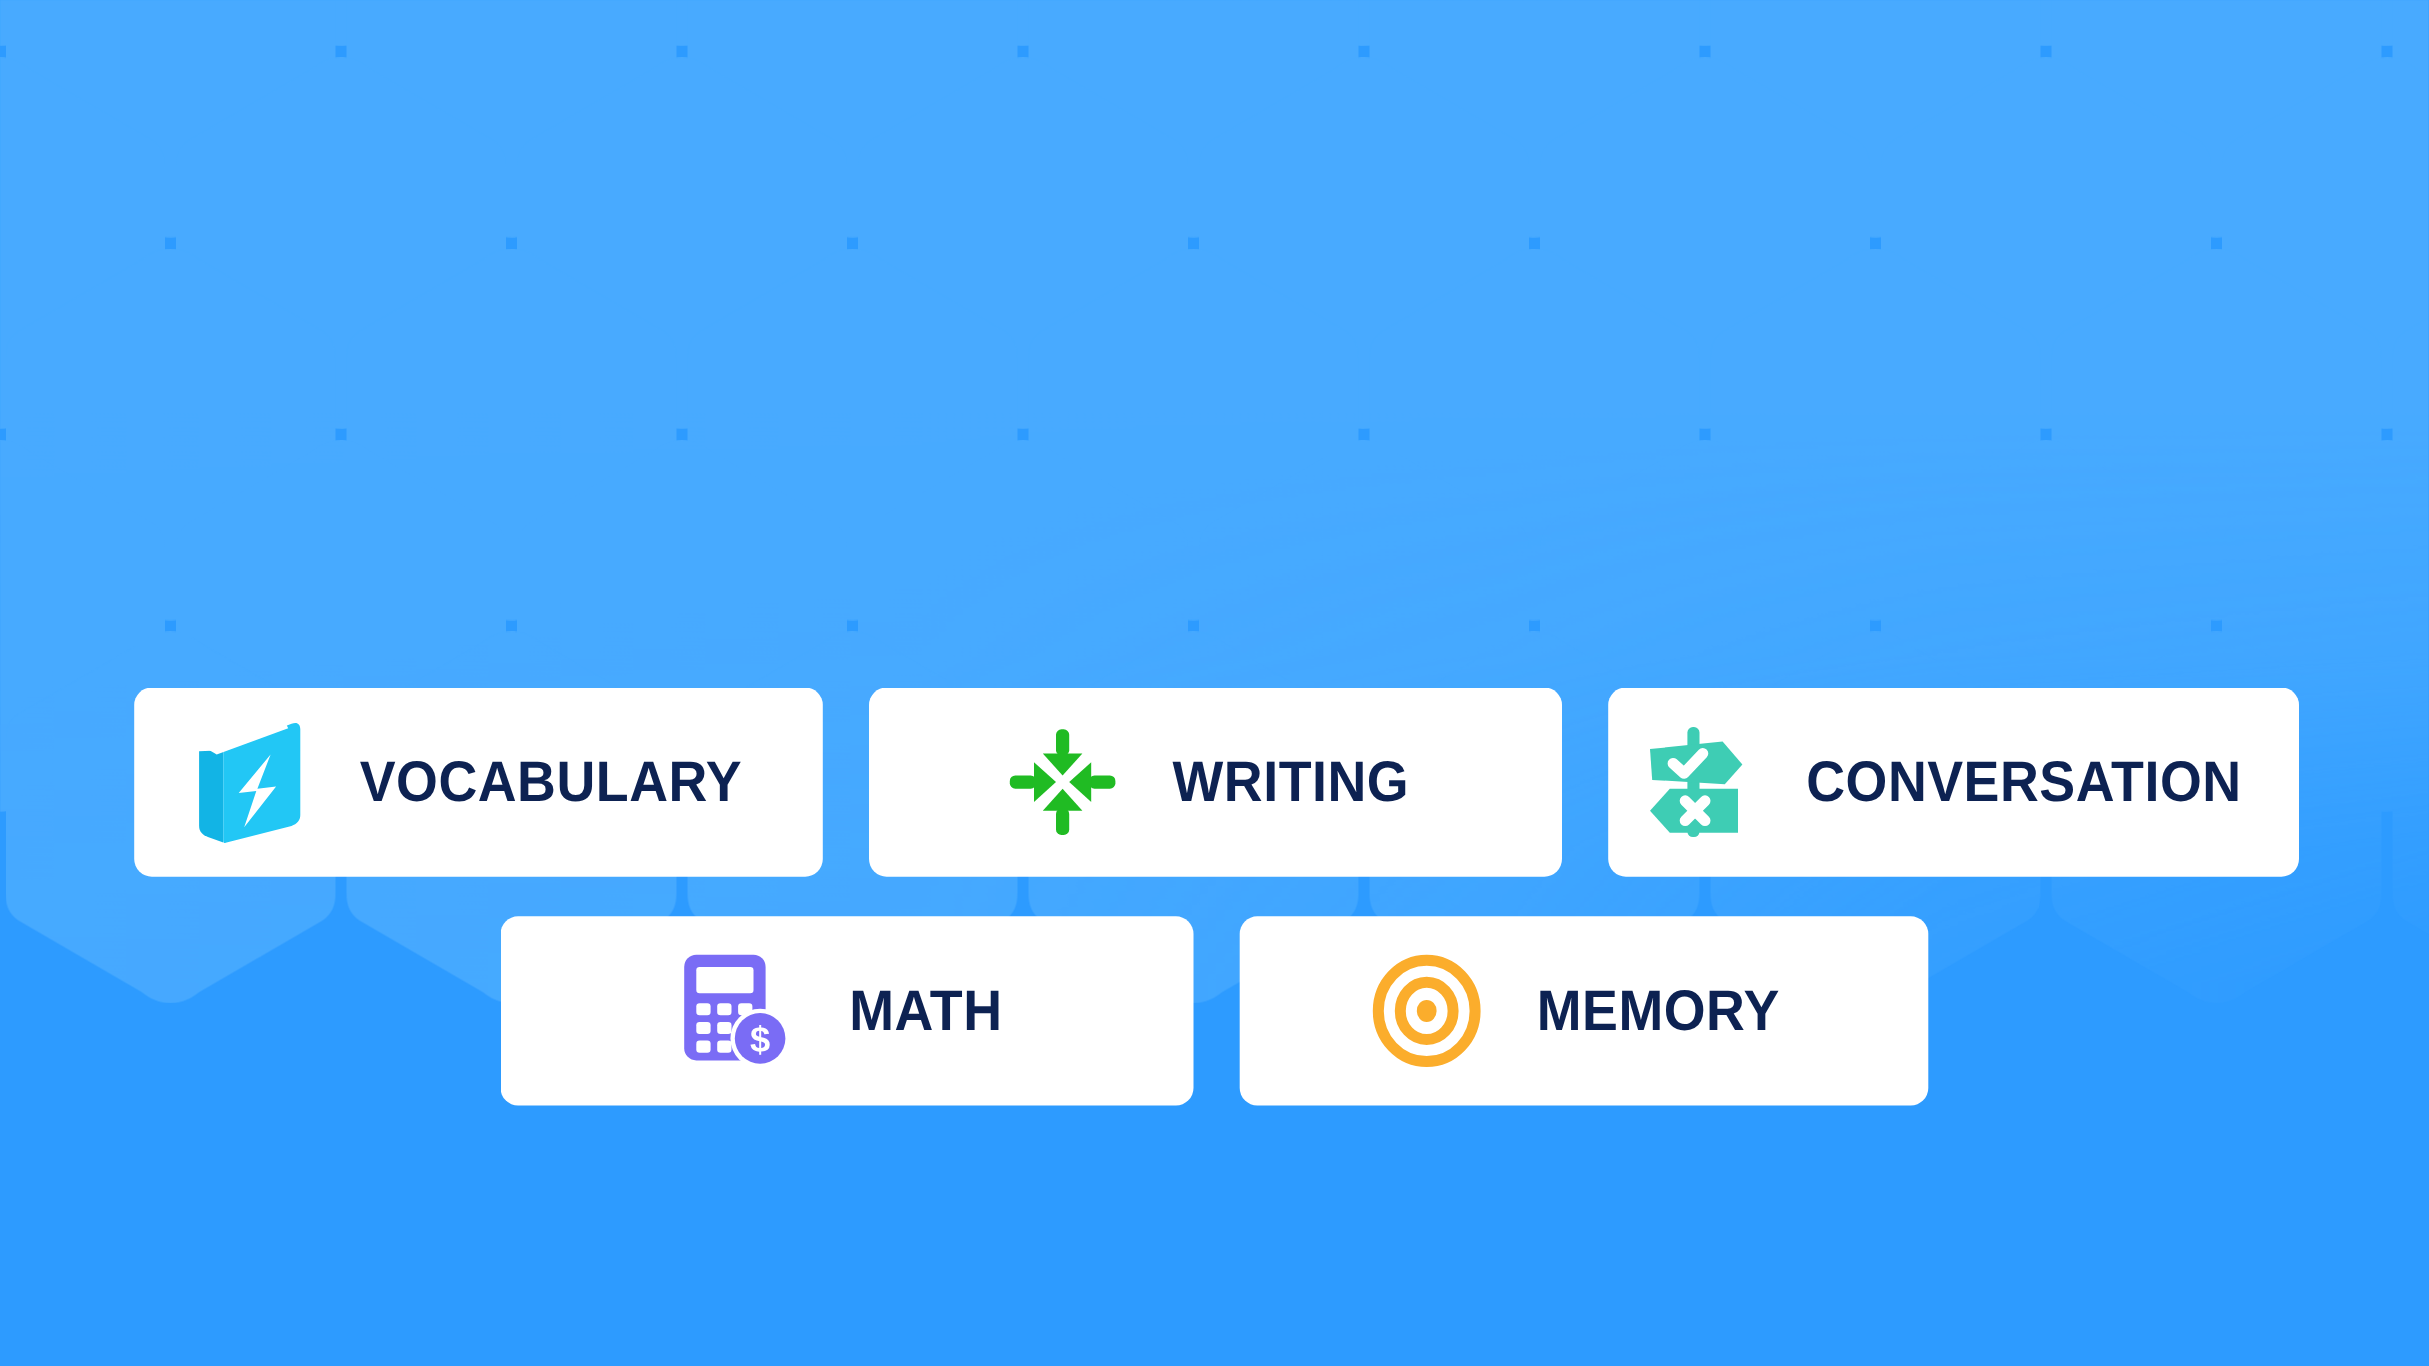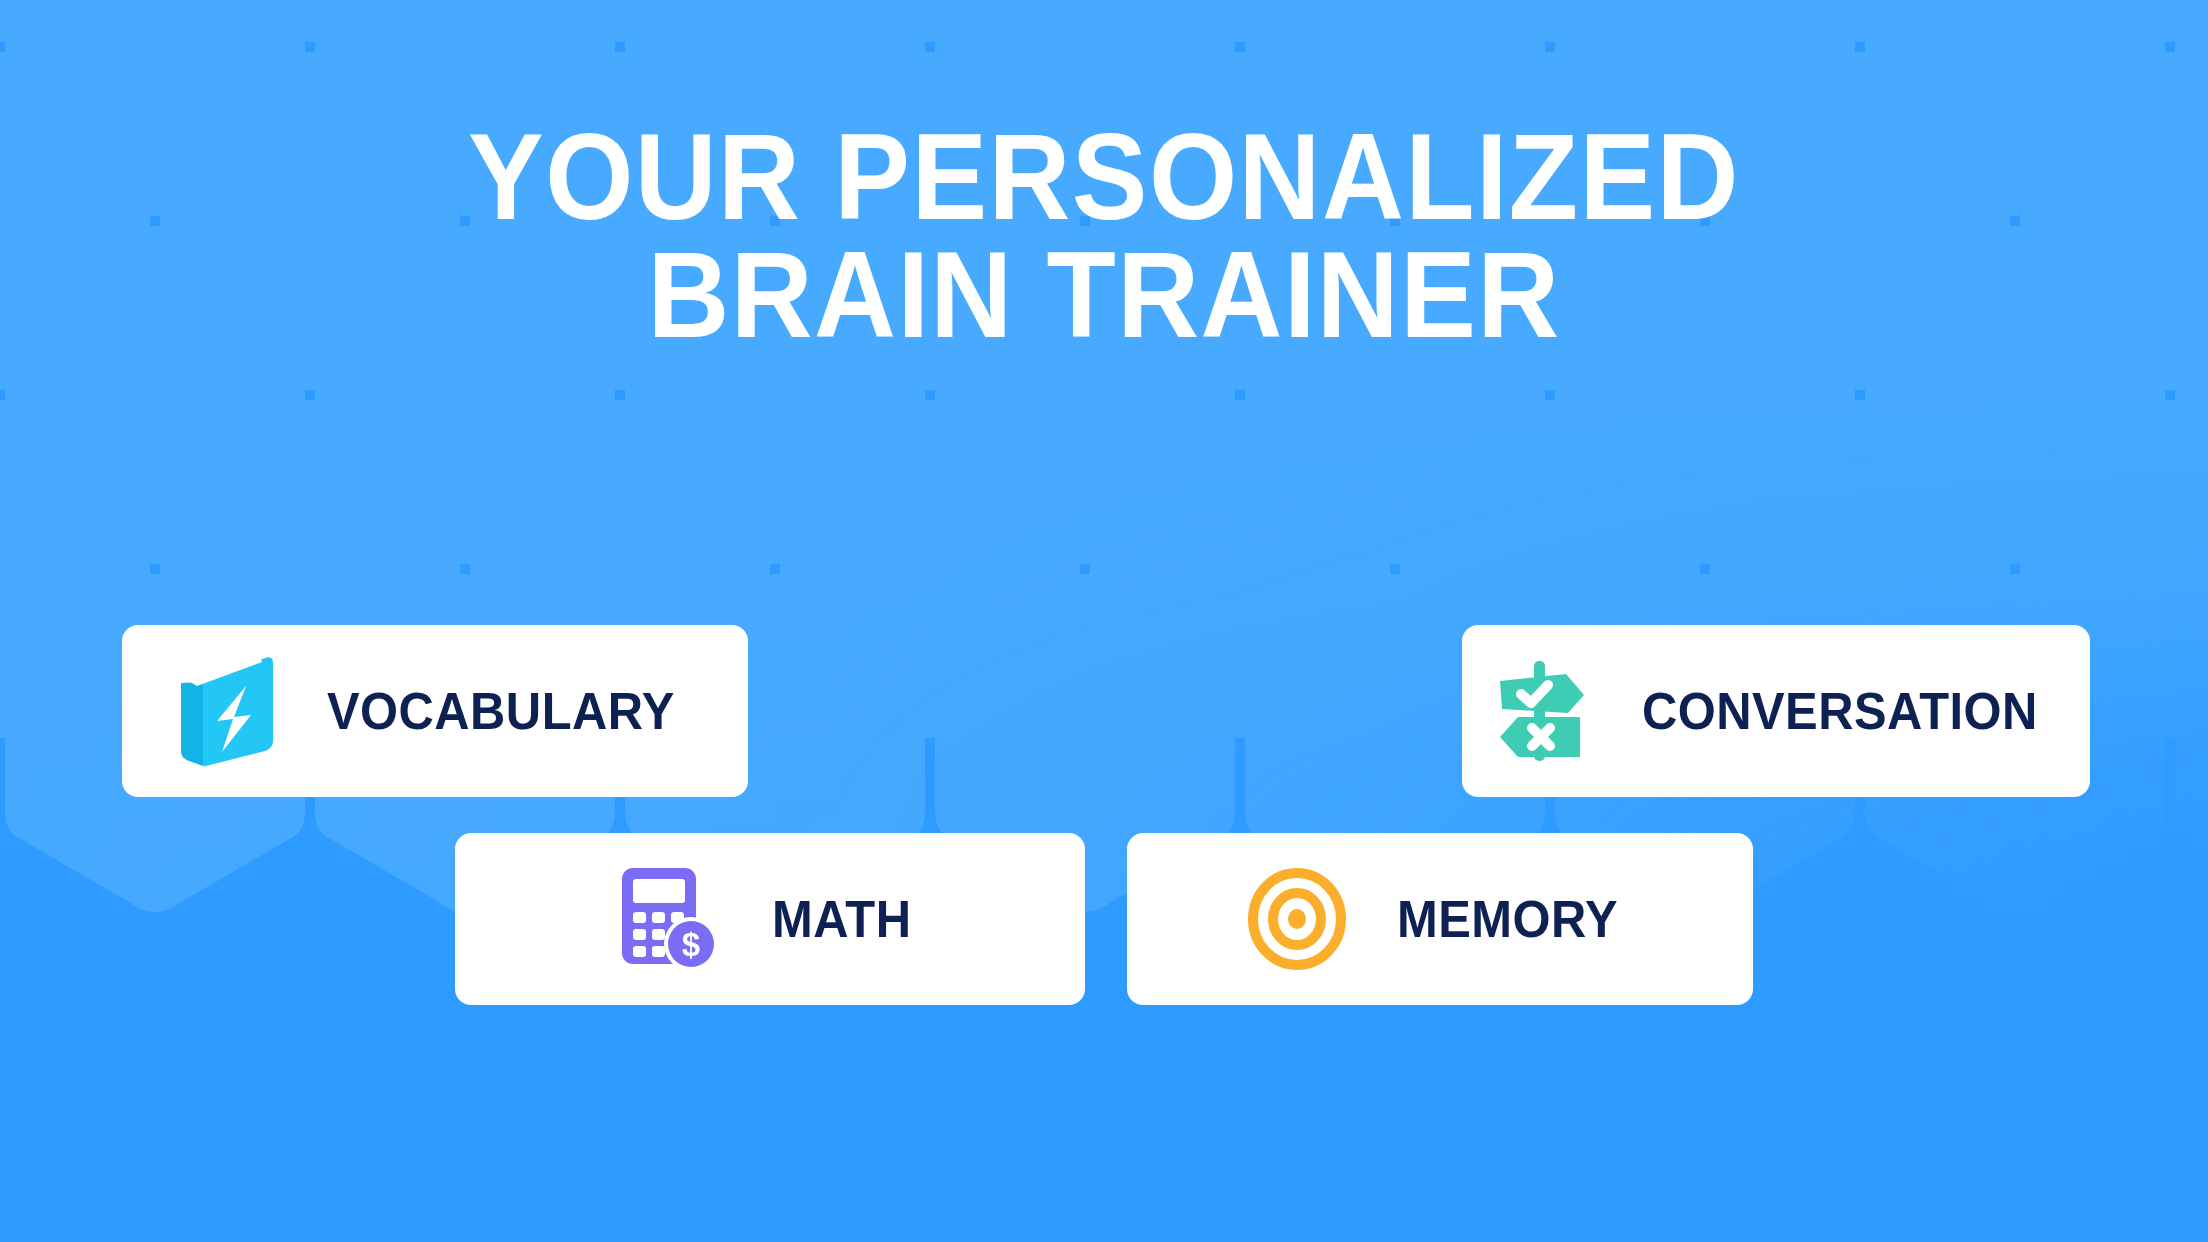--- a/index.html
+++ b/index.html
@@ -158,41 +158,58 @@
     <g mask="url(#hexmask)" fill="#59b4ff" opacity="0.62">
       <use href="#hexrow-a" y="-300"></use>
       <use href="#hexrow-b" y="-126"></use>
       <use href="#hexrow-a" y="48"></use>
       <use href="#hexrow-b" y="222"></use>
       <use href="#hexrow-a" y="396"></use>
       <use href="#hexrow-b" y="570"></use>
     </g>
   </svg>
 
-  <div id="title-block">
-    <span class="title-line">YOUR PERSONALIZED</span>
-    <span class="title-line">BRAIN TRAINER</span>
-  </div>
 
   <div class="card" id="card-vocabulary">
     <span class="card-icon">
       <svg width="104" height="112" viewBox="0 0 104 112" xmlns="http://www.w3.org/2000/svg">
 
         <path d="M8 28 L8 96 C8 101 11 104 16 106 L30 111 L30 27 Z" fill="#12b4e5"></path>
 
         <path d="M30 27 L92 3 C97 1 100 3 100 8 L100 86 C100 91 97 94 92 96 L33 111 C31 112 30 111 30 109 Z" fill="#22c7f5"></path>
 
         <path d="M14 25 L80 1 C83 0 86 1 87 3 L89 7 L24 31 Z" fill="#ffffff"></path>
 
         <path d="M73 31 L44 66 L60 64 L49 97 L78 60 L61 62 Z" fill="#ffffff"></path>
       </svg>
     </span>
     <span class="card-label">VOCABULARY</span>
   </div>
 
+  <div class="card" id="card-writing">
+    <span class="card-icon">
+      <svg width="100" height="100" viewBox="0 0 100 100" xmlns="http://www.w3.org/2000/svg">
+        <g fill="#20bb23">
+
+          <rect x="44" y="2" width="12" height="24" rx="5"></rect>
+          <path d="M32 24 L68 24 L50 44 Z"></path>
+
+          <rect x="44" y="74" width="12" height="24" rx="5"></rect>
+          <path d="M32 76 L68 76 L50 56 Z"></path>
+
+          <rect x="2" y="44" width="24" height="12" rx="5"></rect>
+          <path d="M24 32 L24 68 L44 50 Z"></path>
+
+          <rect x="74" y="44" width="24" height="12" rx="5"></rect>
+          <path d="M76 32 L76 68 L56 50 Z"></path>
+        </g>
+      </svg>
+    </span>
+    <span class="card-label">WRITING</span>
+  </div>
 
   <div class="card" id="card-conversation">
     <span class="card-icon">
       <svg width="104" height="112" viewBox="0 0 104 112" xmlns="http://www.w3.org/2000/svg">
         <g fill="#3ecdb4">
 
           <rect x="46" y="6" width="11" height="100" rx="5"></rect>
 
           <path d="M12 26 L78 19 L96 40 L80 58 L14 54 Z"></path>
 

